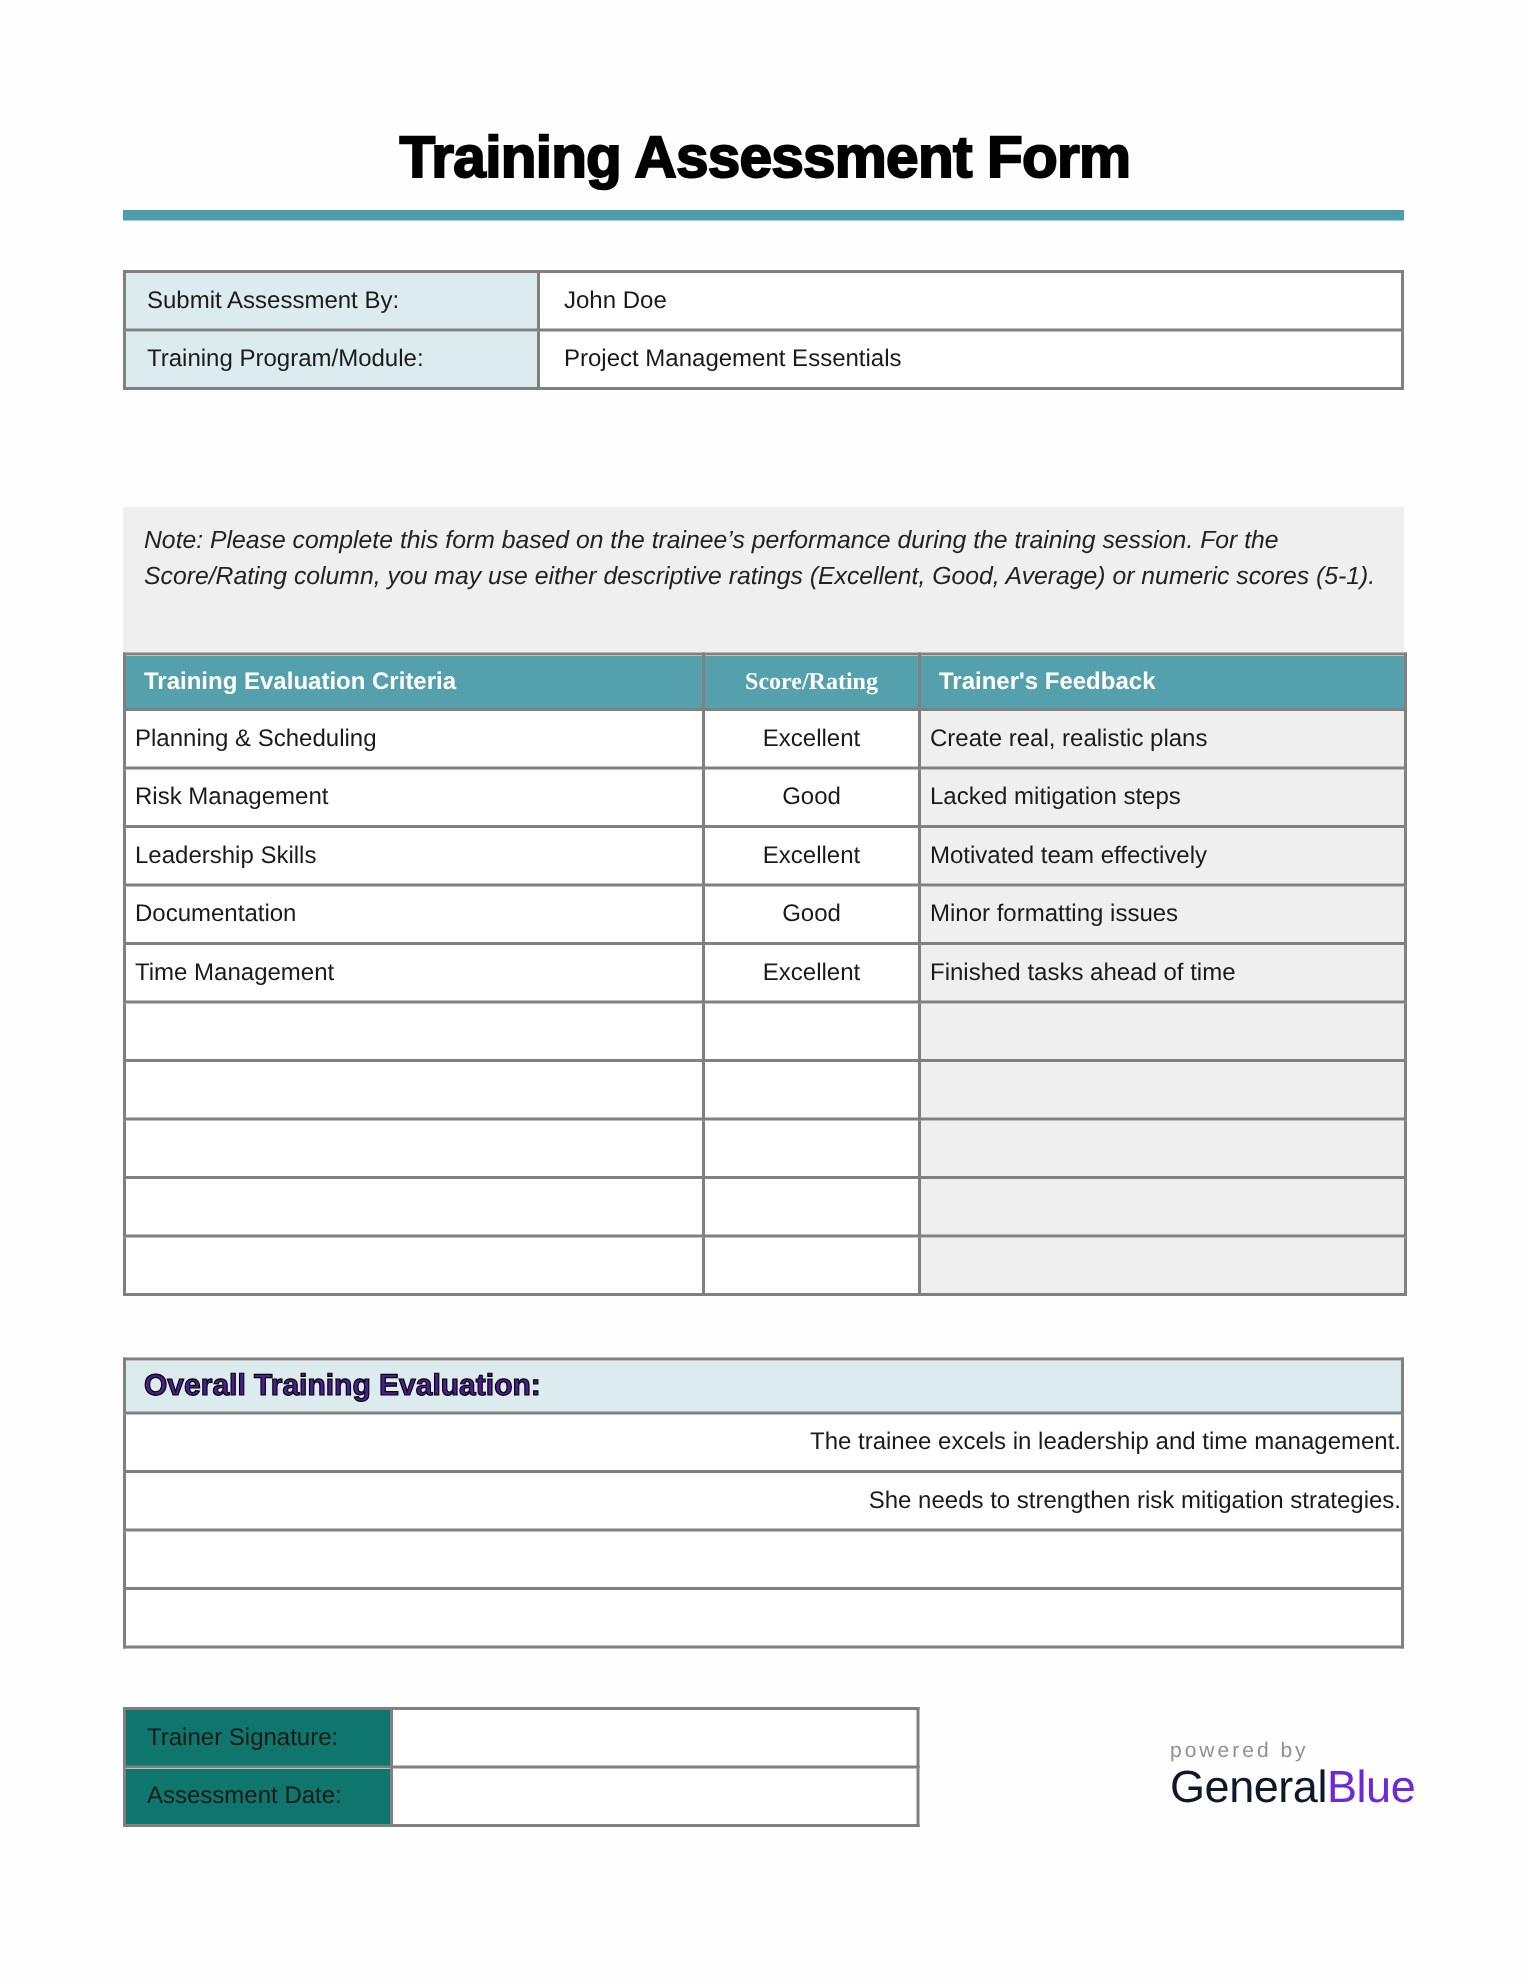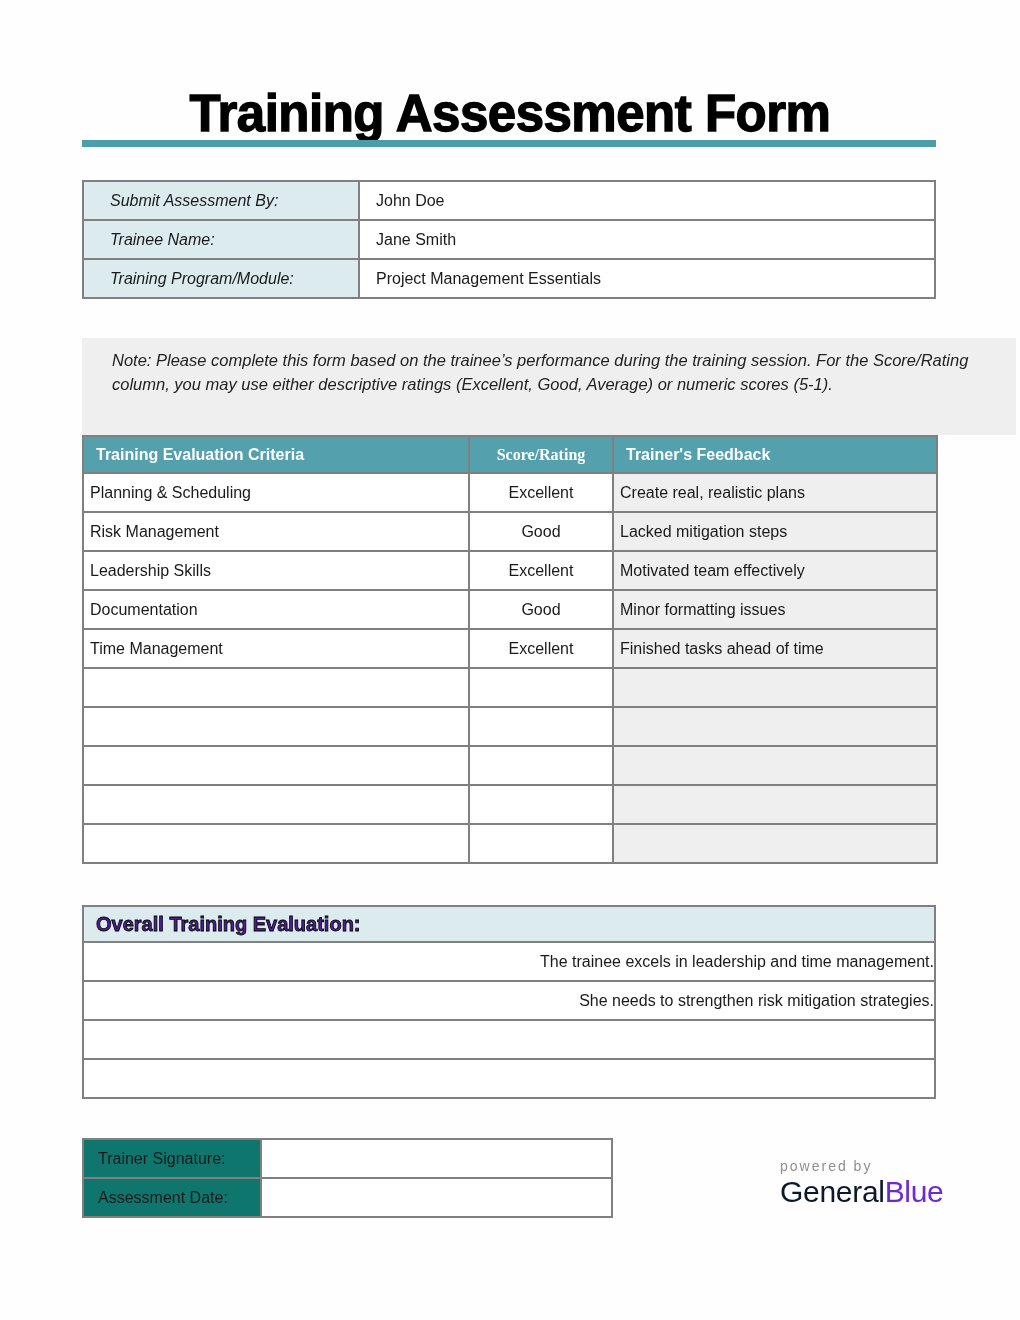--- a/index.html
+++ b/index.html
@@ -10,44 +10,44 @@
     color:#1a1a1a;
     position:relative;
     overflow:hidden;
   }
   .page { position:absolute; inset:0; }
 
   
   .title {
     position:absolute; top:84px; left:0; width:100%;
     text-align:center;
-    font-size:51px; font-weight:900; color:#000;
+    font-size:39px; font-weight:900; color:#000;
     letter-spacing:-0.5px;
     -webkit-text-stroke:1.3px #000;
   }
   .title-rule {
     position:absolute; top:140px; left:82px; width:854px; height:7px;
     background:#4b9dab;
   }
 
   
   table { border-collapse:collapse; table-layout:fixed; }
   td, th { border:2px solid #808080; font-size:16px; font-weight:normal; text-align:left; overflow:hidden; }
 
   
   .info-table { position:absolute; top:180px; left:82px; width:854px; }
   .info-table td { height:39px; background:#fff; padding-left:16px; }
-  .info-table td.lbl { width:276px; background:#dcebee; padding-left:26px;font-style:italic; }
+  .info-table td.lbl { width:276px; background:#dcebee; padding-left:14px; }
 
   
   .note {
-    position:absolute; top:338px; left:82px; width:934px; height:97px;
+    position:absolute; top:338px; left:82px; width:854px; height:97px;
     background:#efefef;
     font-style:italic; font-size:16.5px; line-height:1.45;
-    padding:11px 30px;
+    padding:11px 14px;
     color:#222;
   }
 
   
   .eval-table { position:absolute; top:435px; left:82px; width:854px; }
   .eval-table th {
     height:37px; background:#55a0ad; color:#fff; font-weight:bold;
     padding-left:12px;
   }
   .eval-table th.score-h { text-align:center; padding-left:0;font-family:Liberation Serif, serif; }
@@ -89,24 +89,20 @@
   <div class="title">Training Assessment Form</div>
   <div class="title-rule"></div>
 
   <table class="info-table">
     <tbody>
         <tr>
       <td class="lbl">Submit Assessment By:</td>
       <td>John Doe</td>
     </tr>
     <tr>
-      <td class="lbl">Trainee Name:</td>
-      <td>Jane Smith</td>
-    </tr>
-    <tr>
       <td class="lbl">Training Program/Module:</td>
       <td>Project Management Essentials</td>
     </tr>
   </tbody>
     </table>
 
   <div class="note">Note: Please complete this form based on the trainee’s performance during the training session. For the Score/Rating column, you may use either descriptive ratings (Excellent, Good, Average) or numeric scores (5-1).</div>
 
   <table class="eval-table">
     <colgroup>

